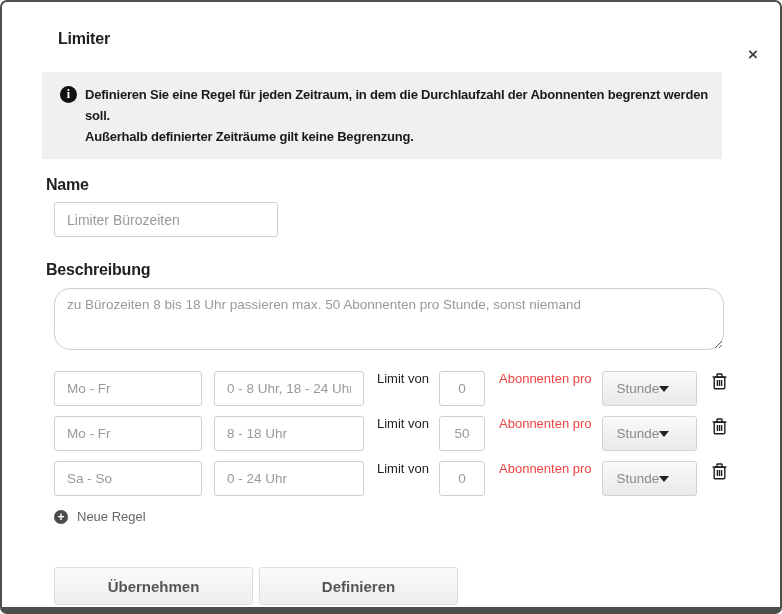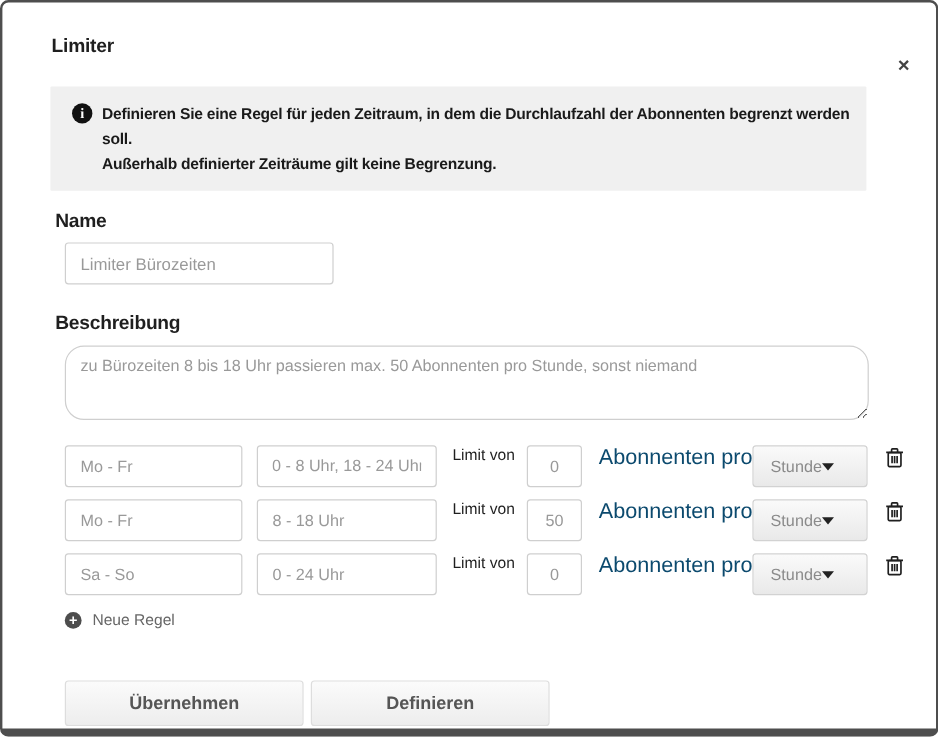--- a/index.html
+++ b/index.html
@@ -11,21 +11,21 @@
     background: #ffffff;
     border: 2px solid #4e4e4e;
     border-bottom-width: 7px;
     border-radius: 7px;
     overflow: hidden;
   }
 
   .modal-body { padding: 0 58px 0 40px; position: relative; height: 100%; }
 
   .dialog-title {
-    margin-top: 28px; margin-left: 1px;
+    margin-top: 28px; margin-left: 16px;
     font-size: 16px; font-weight: bold; color: #1f1f1f;
     letter-spacing: -0.2px;
   }
 
   .close-btn {
     position: absolute; top: 16px; right: 22px;
     font-size: 17px; font-weight: bold; color: #444;
     cursor: pointer; line-height: 1;
   }
 
@@ -74,21 +74,21 @@
     resize: both;
     border-radius: 16px;
   }
 
   .rules { margin-top: 21px; }
   .rule-row { display: flex; align-items: flex-start; margin-left: 12px; margin-bottom: 10px; height: 35px; }
   .days-input  { width: 148px; height: 35px; padding: 0 12px; font-size: 13.5px; margin-right: 12px; }
   .time-input  { width: 150px; height: 35px; padding: 0 12px; font-size: 13.5px; margin-right: 13px; }
   .limit-label { font-size: 13px; color: #1f1f1f; margin-right: 10px; white-space: nowrap; }
   .limit-input { width: 46px; height: 35px; text-align: center; font-size: 13.5px; margin-right: 14px; padding: 0 4px; }
-  .per-label   { font-size: 18px; color: #0c4a6e; white-space: nowrap; }
+  .per-label   { font-size: 13px; color: #ef4444; margin-right: 10px; white-space: nowrap; }
 
   .unit-select {
     width: 98px; height: 35px; margin-right: 13px;
     border: 1px solid #d2d2d2; border-radius: 3px;
     background: linear-gradient(#fafafa, #e9e9e9);
     display: flex; align-items: center;
     padding: 0 27px 0 14px;
     cursor: pointer; user-select: none;
   }
   .unit-select .unit-text { flex: 1; font-size: 13.5px; color: #8a8a8a; }

